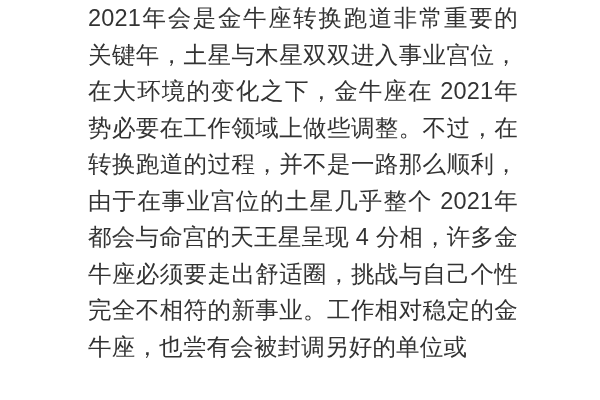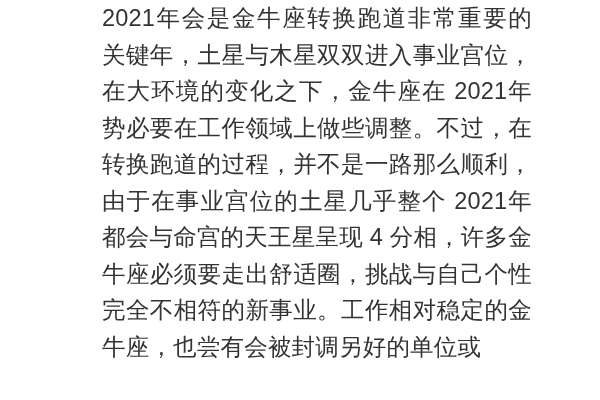--- a/index.html
+++ b/index.html
@@ -29,21 +29,20 @@
     color: #333333;
     font-size: 23.5px;
     line-height: 36.5px;
     letter-spacing: 0.2px;
     text-align: justify;
     text-justify: inter-ideograph;
     word-break: break-all;
     white-space: pre-wrap;
     overflow: hidden;
     height: 400px;
-    margin-left: 14px;
   }
 </style>
 </head>
 <body>
 
 <div class="page">
   <div class="article">2021年会是金牛座转换跑道非常重要的关键年，土星与木星双双进入事业宫位，在大环境的变化之下，金牛座在 2021年势必要在工作领域上做些调整。不过，在转换跑道的过程，并不是一路那么顺利，由于在事业宫位的土星几乎整个 2021年都会与命宫的天王星呈现 4 分相，许多金牛座必须要走出舒适圈，挑战与自己个性完全不相符的新事业。工作相对稳定的金牛座，也尝有会被封调另好的单位或</div>
 </div>
 
 </body></html>

